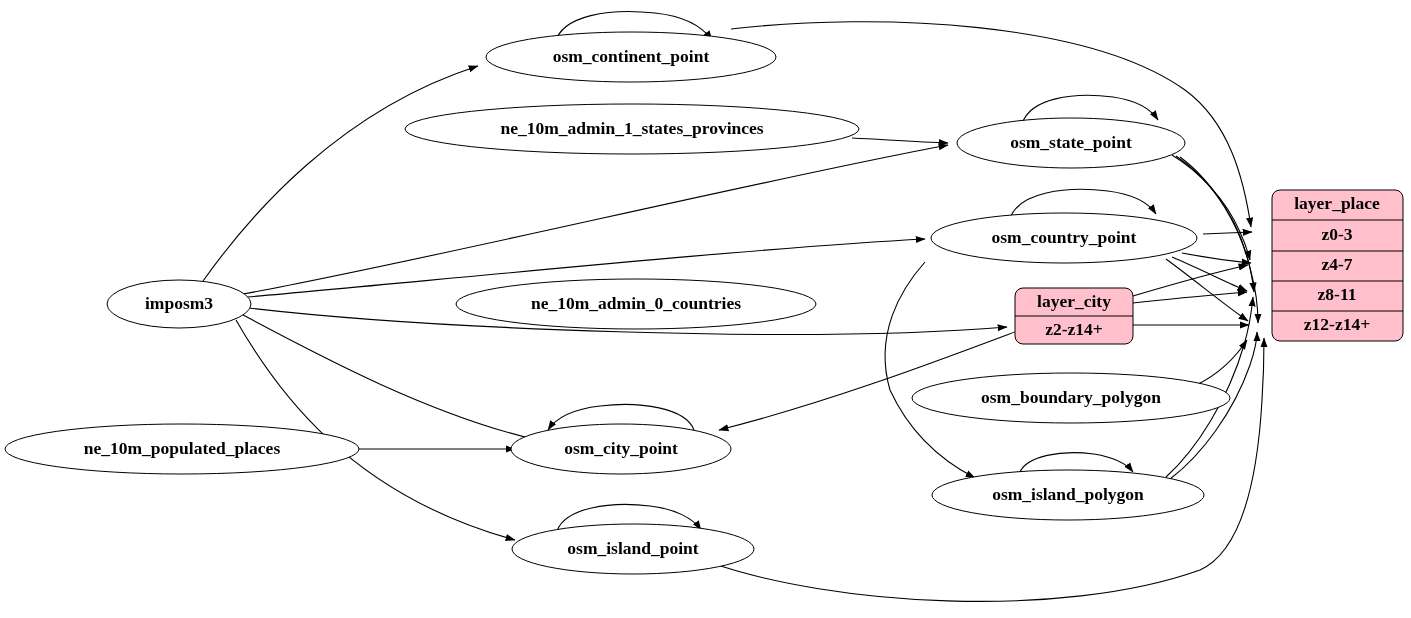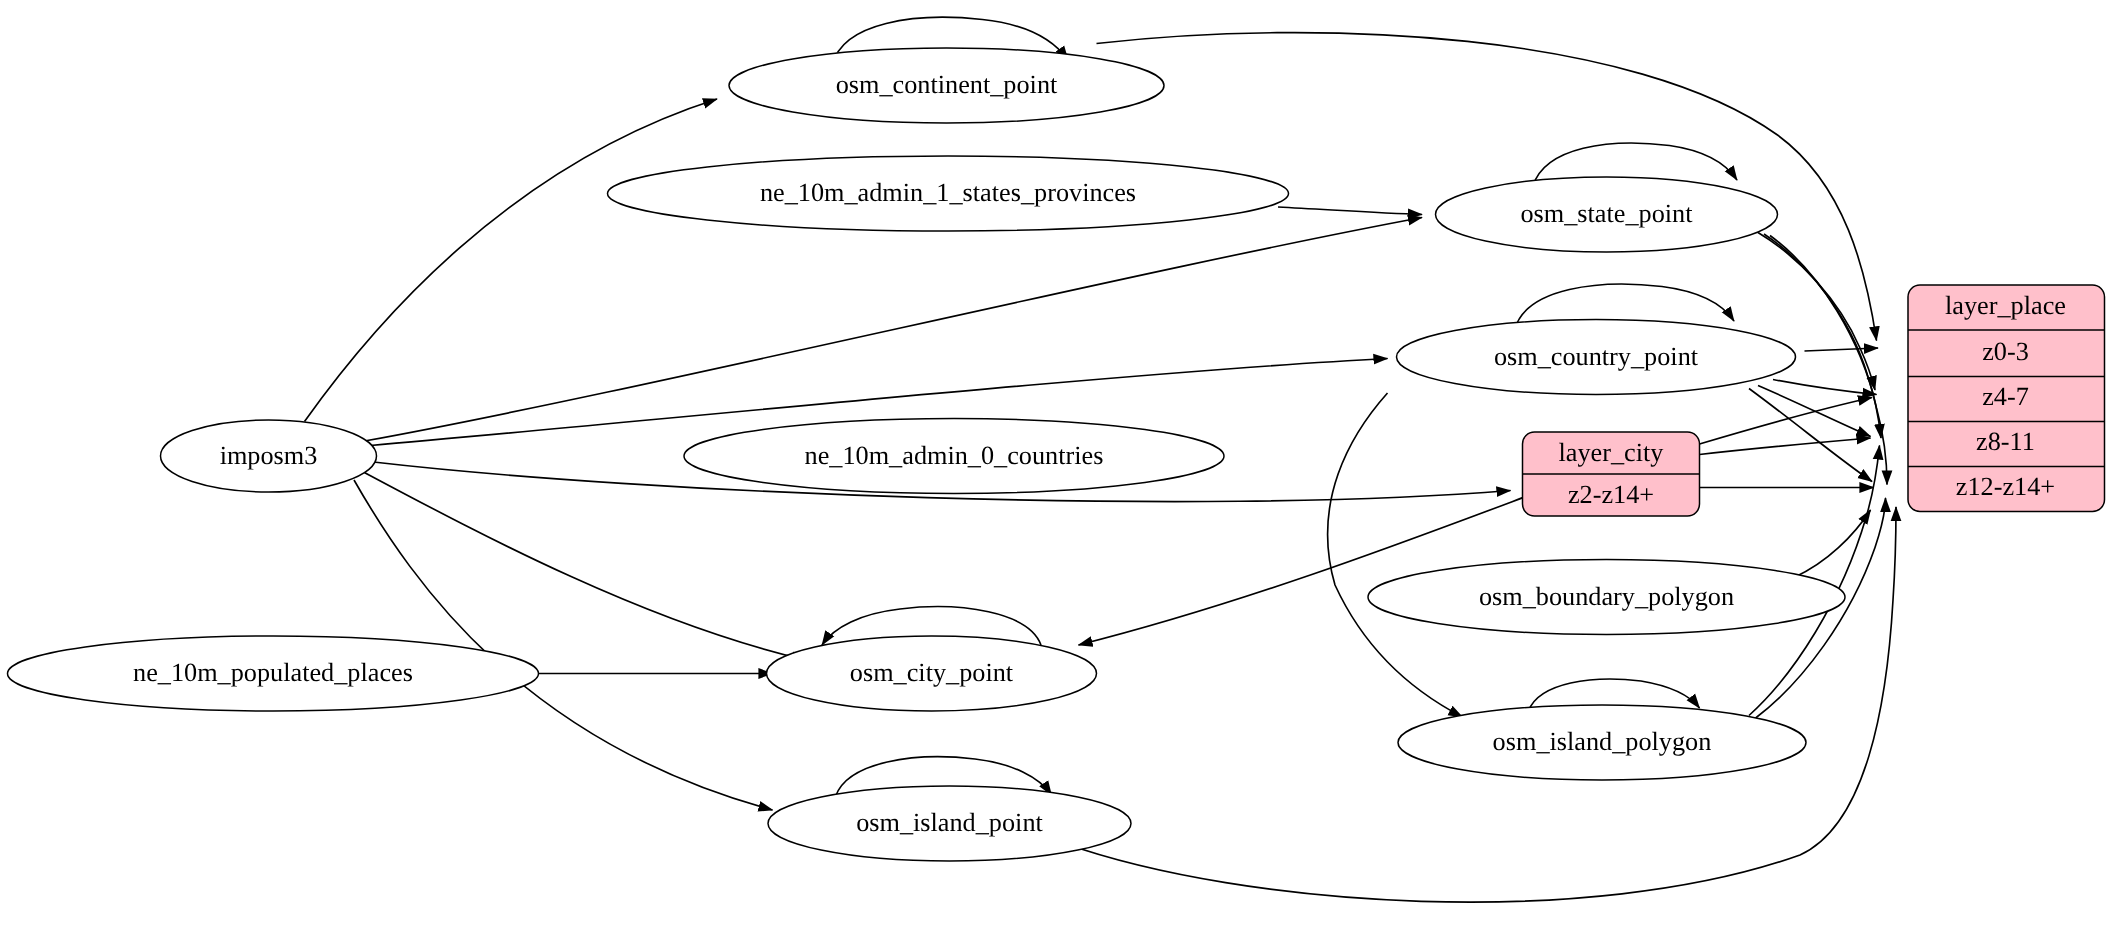--- a/index.html
+++ b/index.html
@@ -10,20 +10,21 @@
   body {
     width: 1411px;
     height: 618px;
     overflow: hidden;
     font-family: "Liberation Serif", "DejaVu Serif", serif;
   }
   #graph-root {
     position: relative;
     width: 1298px;
     height: 618px;
+    font-weight: bold;
   }
   svg#graph-canvas {
     position: absolute;
     top: 0;
     left: 0;
     width: 1411px;
     height: 618px;
   }
   .node-ellipse {
     fill: #ffffff;

